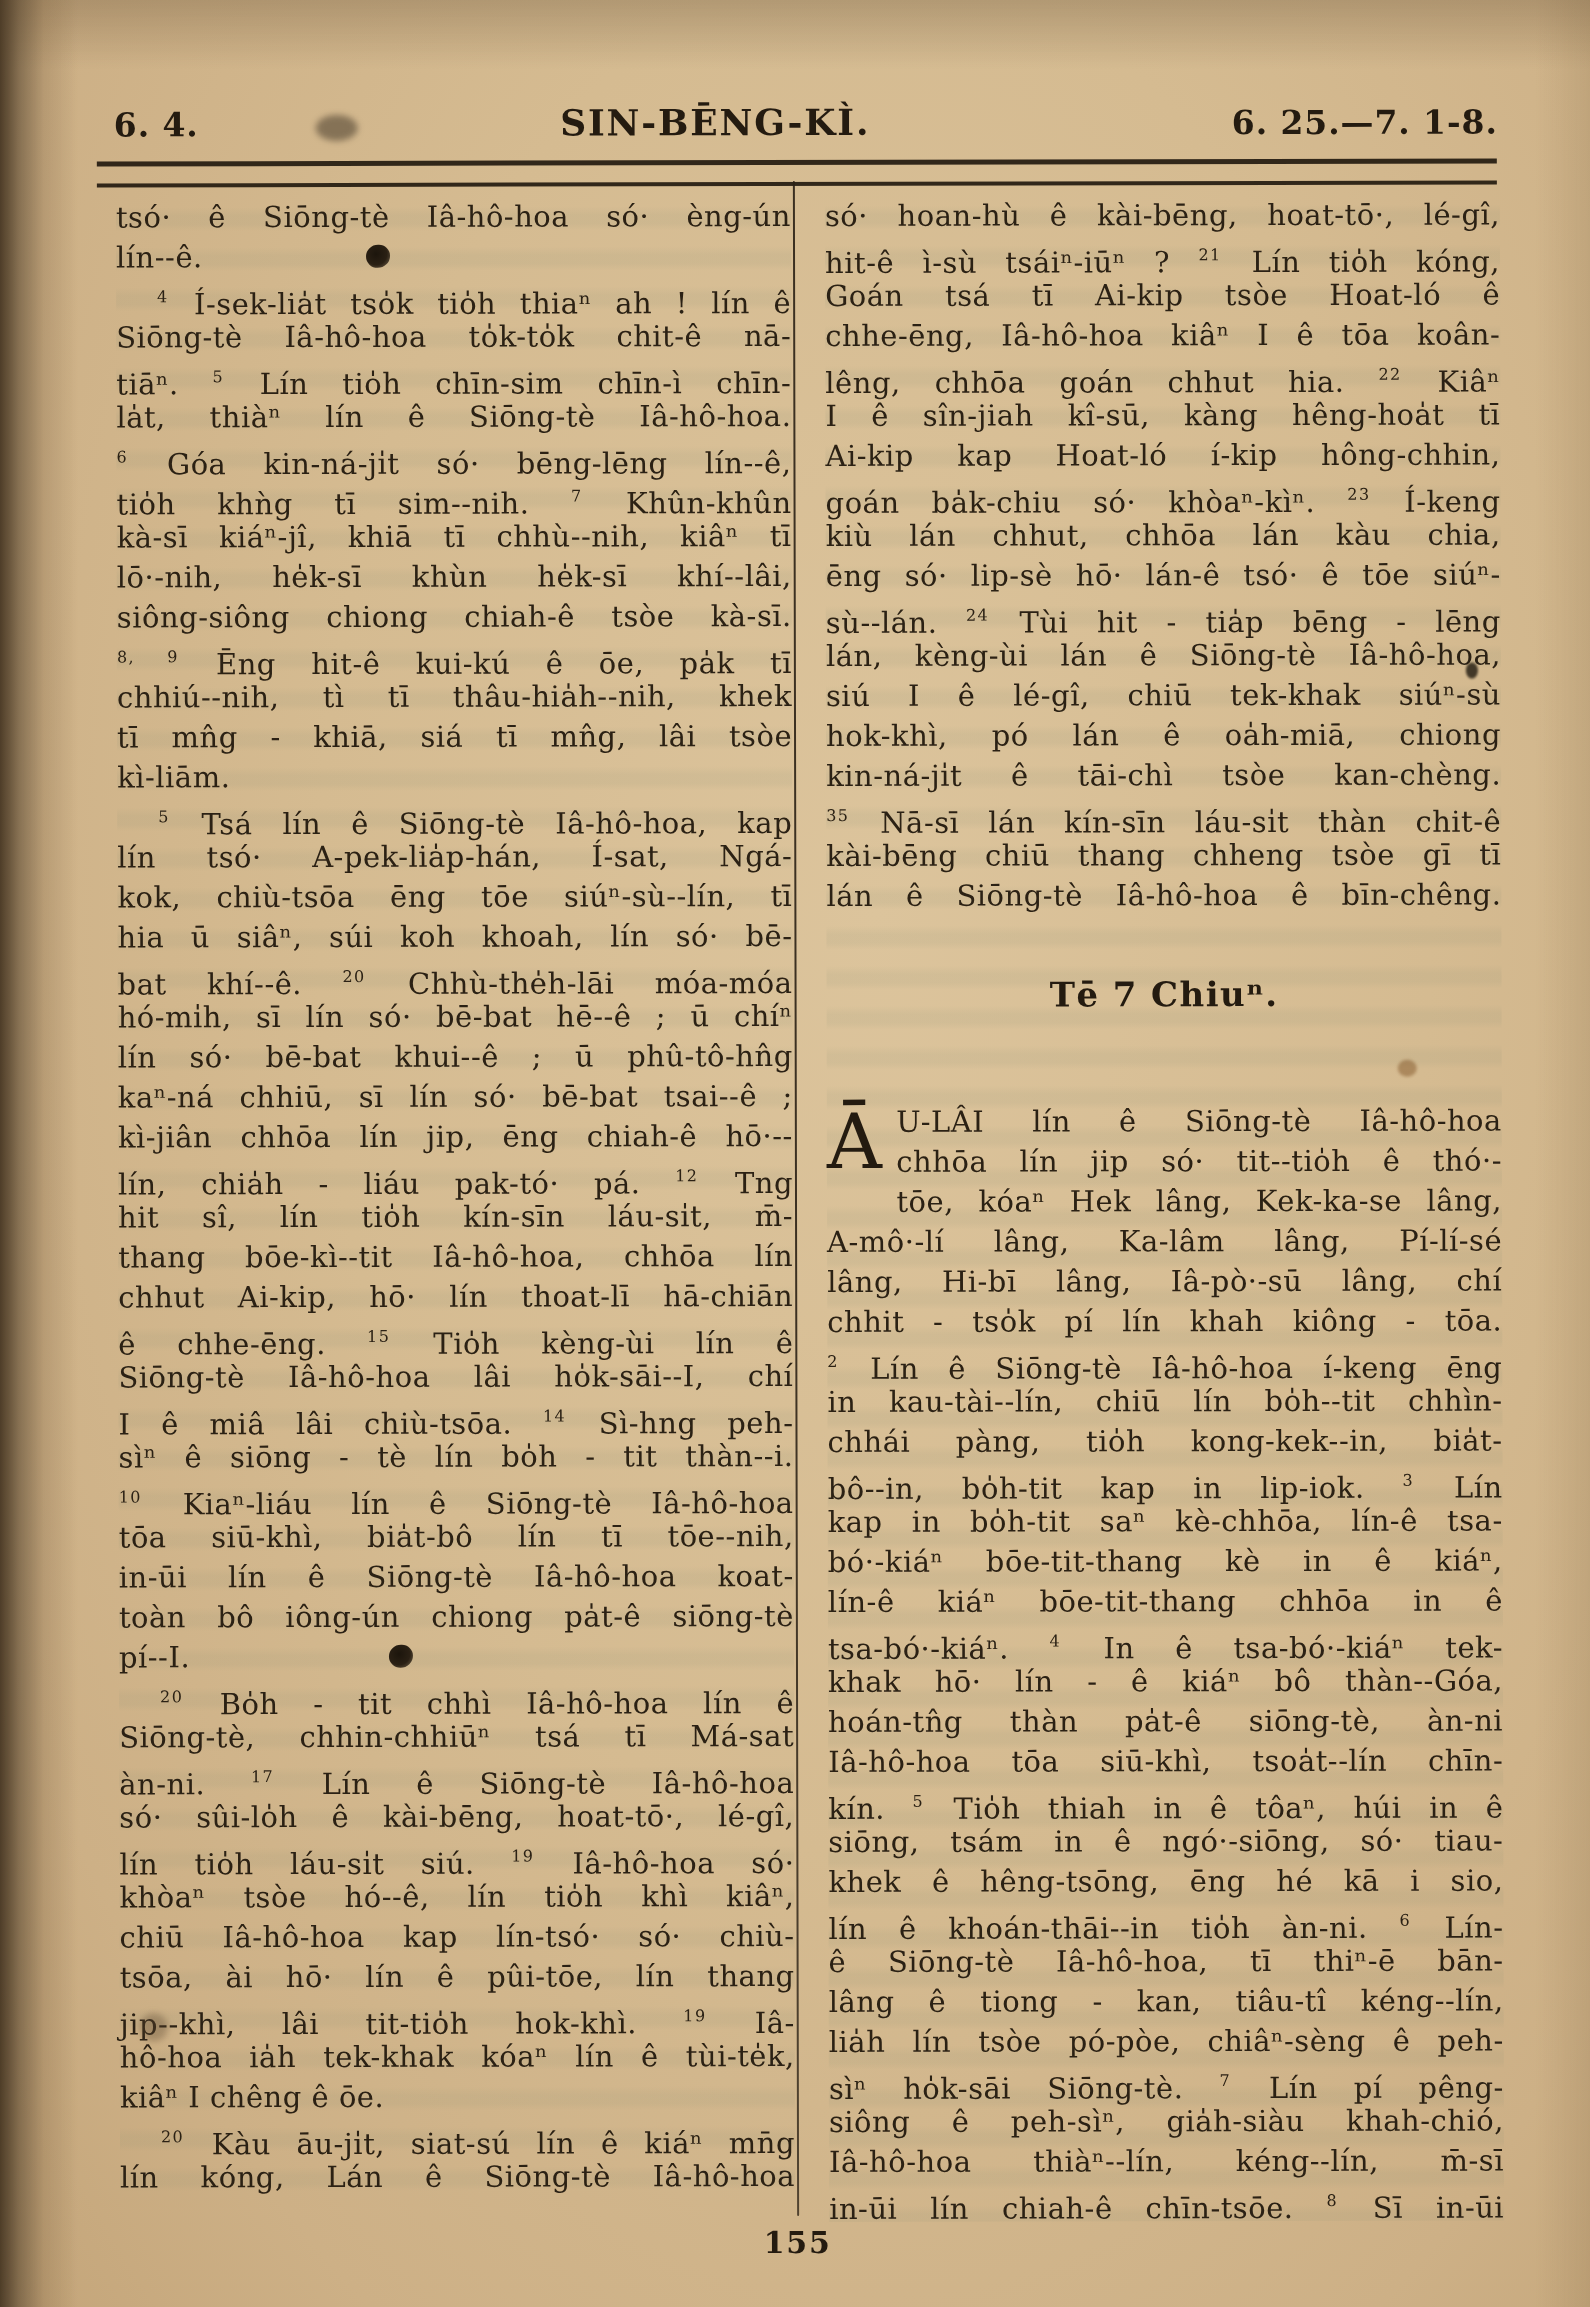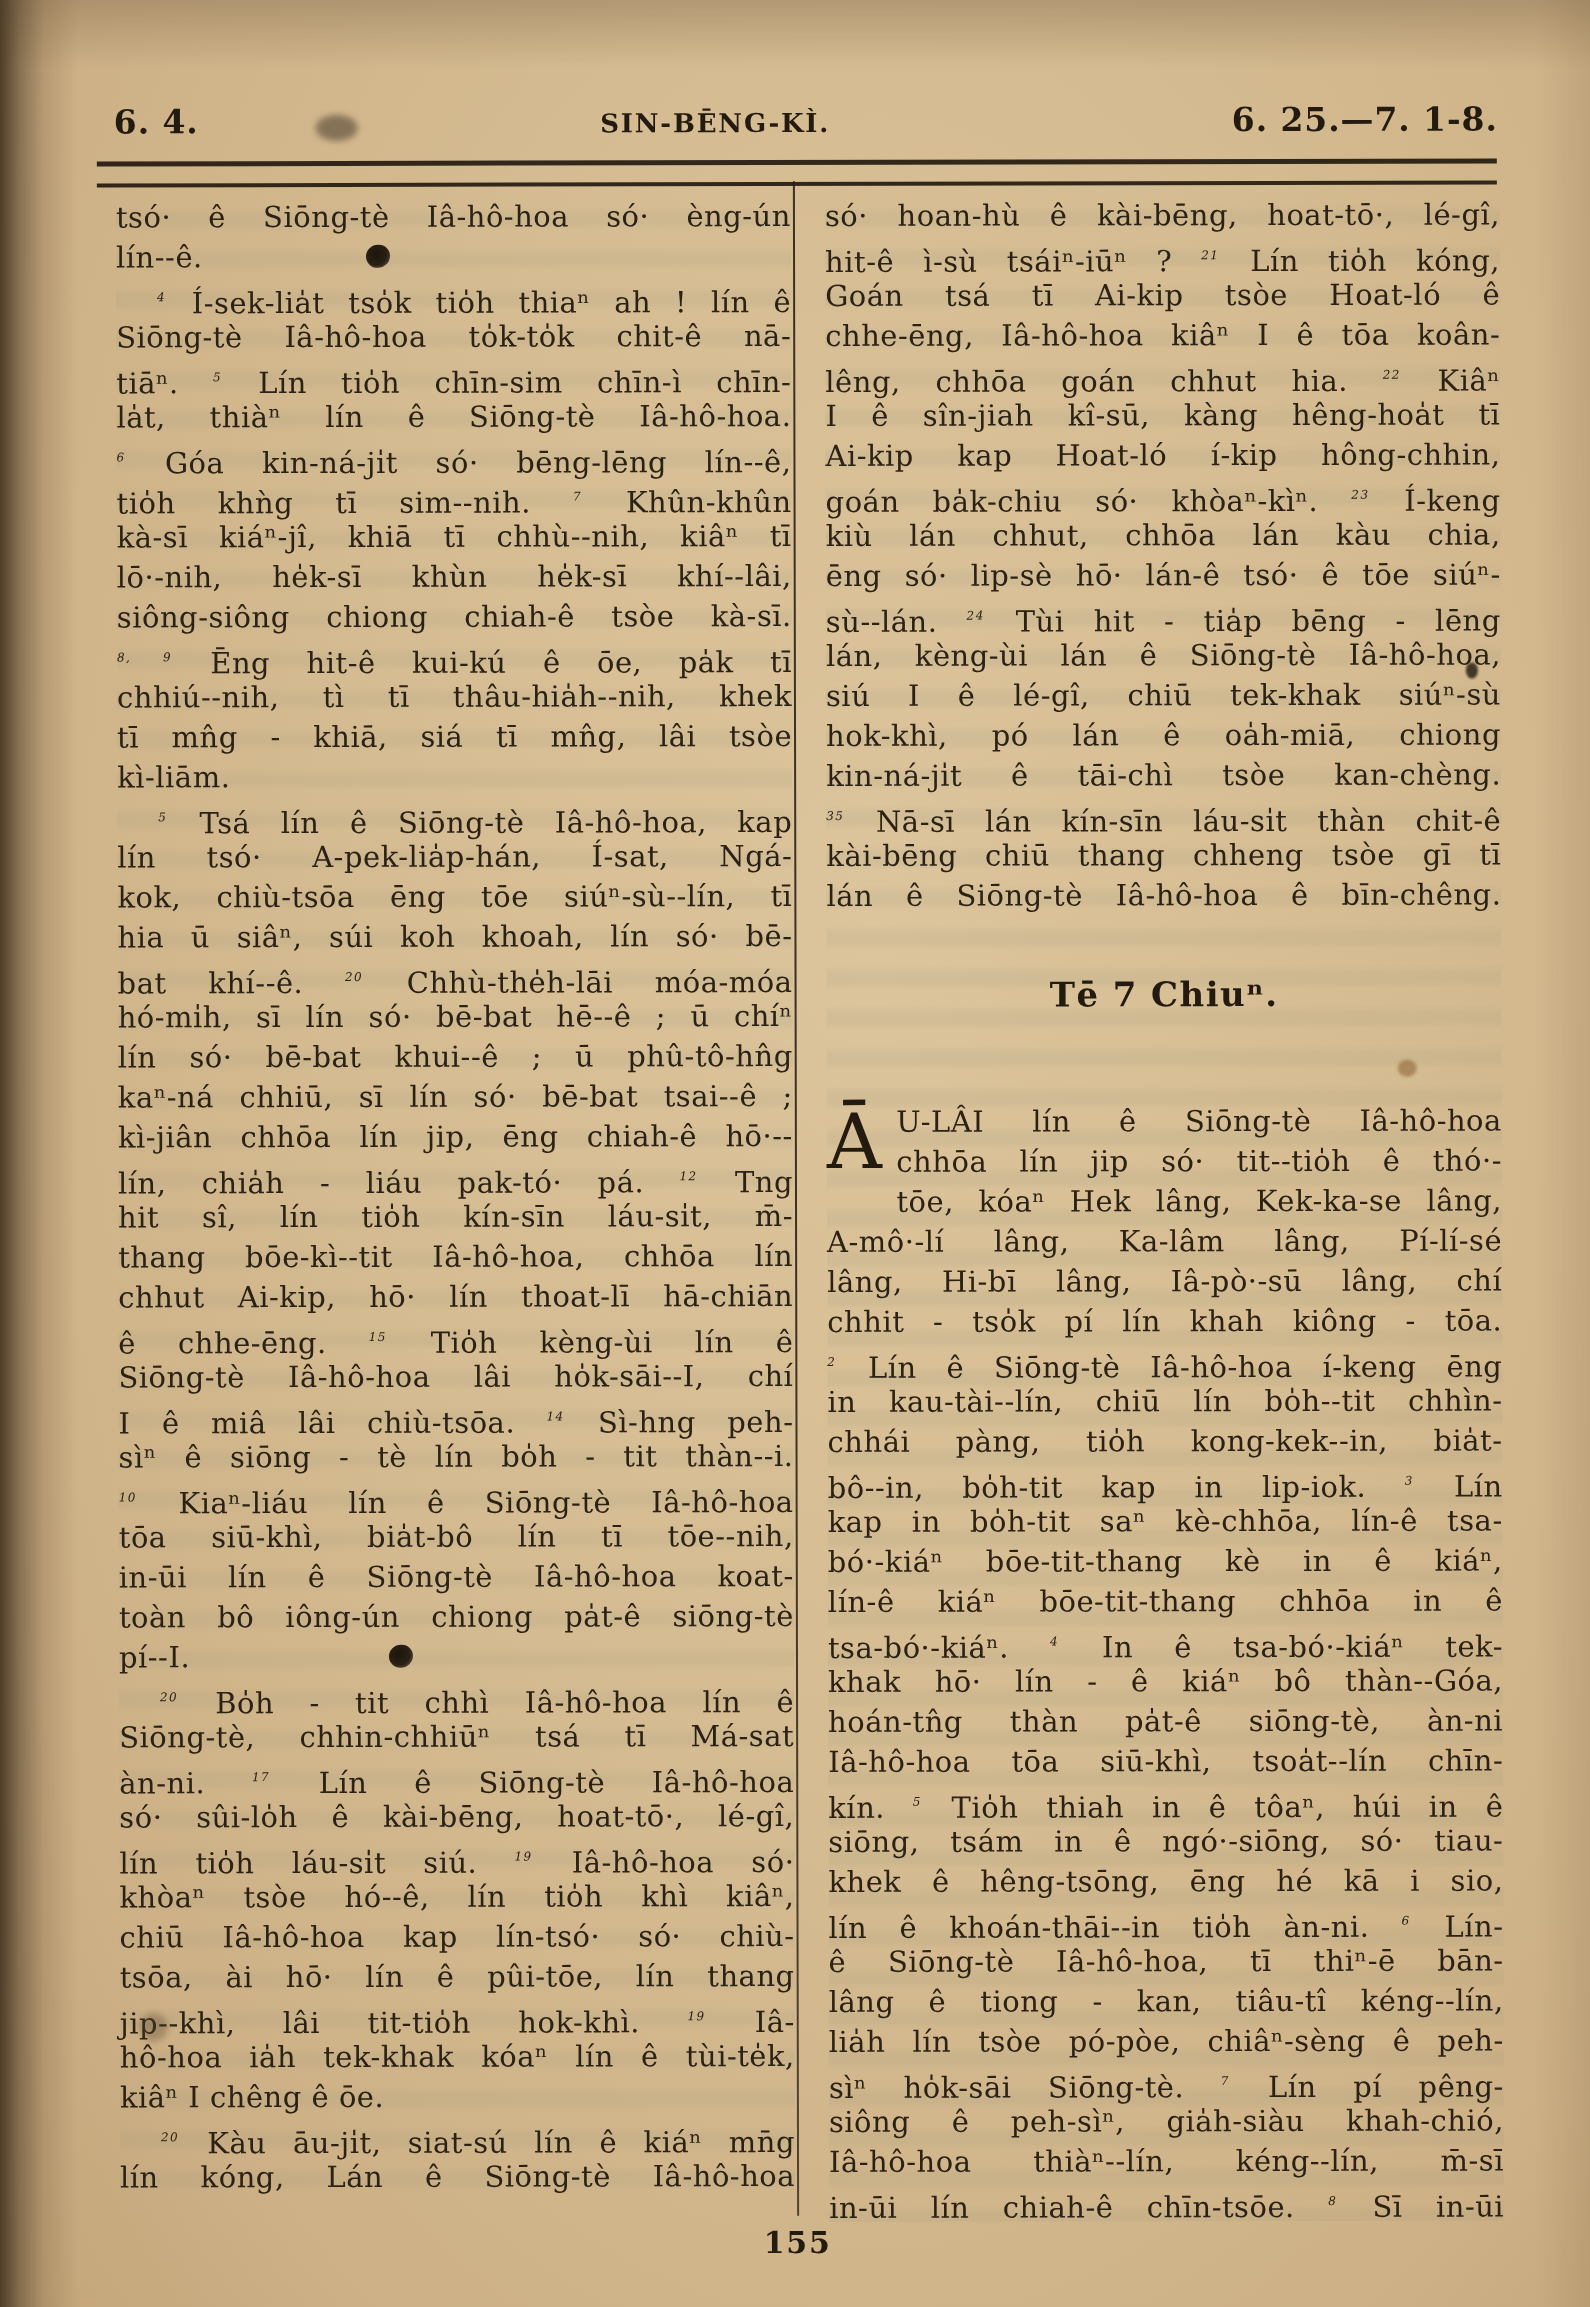--- a/index.html
+++ b/index.html
@@ -14,21 +14,21 @@
       linear-gradient(270deg, rgba(120,95,60,.18) 0px, rgba(120,95,60,0) 55px),
       radial-gradient(ellipse at 55% 38%, #dcc49c 0%, #d5bb91 45%, #cdb086 78%, #c2a377 100%);
   }
   .sheet{position:absolute;inset:0;transform:rotate(-0.12deg);}
   
   .runhead{
     position:absolute;top:101px;left:116px;width:1384px;
     display:flex;justify-content:space-between;align-items:baseline;
     font-weight:700;font-size:33px;letter-spacing:0.9px;color:#241b10;
   }
-  .runhead .title{font-size:26px;letter-spacing:1.8px;}
+  .runhead .title{font-size:36px;letter-spacing:1.8px;}
   .rule-double{
     position:absolute;top:160px;left:99px;width:1400px;height:16.6px;
     border-top:5px solid #241b10;border-bottom:4.6px solid #241b10;
     opacity:.92;
   }
   .colrule{
     position:absolute;left:795px;top:181px;width:2.3px;height:2035px;
     background:linear-gradient(180deg,#2a2014 0%, #2a2014 55%, rgba(42,32,20,.85) 100%);
     border-radius:1.4px;opacity:.9;
   }
@@ -39,21 +39,21 @@
   }
   .col-left{left:118px;}
   .col-right{left:827px;}
   .line{
     position:relative;height:40px;
     text-align:justify;text-align-last:justify;
     white-space:normal;
   }
   .line.indent{text-indent:41px;}
   .line.parend{text-align:left;text-align-last:left;}
-  .vnum{font-size:12px;vertical-align:12px;letter-spacing:1.4px;padding-right:1.8px;font-style:italic;}
+  .vnum{font-size:16px;vertical-align:12px;letter-spacing:1.4px;padding-right:1.8px;}
   .chapter-heading{
     height:40px;margin:59px 0 87px 0;
     text-align:center;text-align-last:center;
     font-weight:700;font-size:34px;letter-spacing:1.4px;color:#241b10;
   }
   .poj-par{position:relative;}
   .dropcap{
     float:left;font-size:76px;line-height:69px;height:80px;
     padding:4.6px 14px 0 0;color:#241b10;
   }

